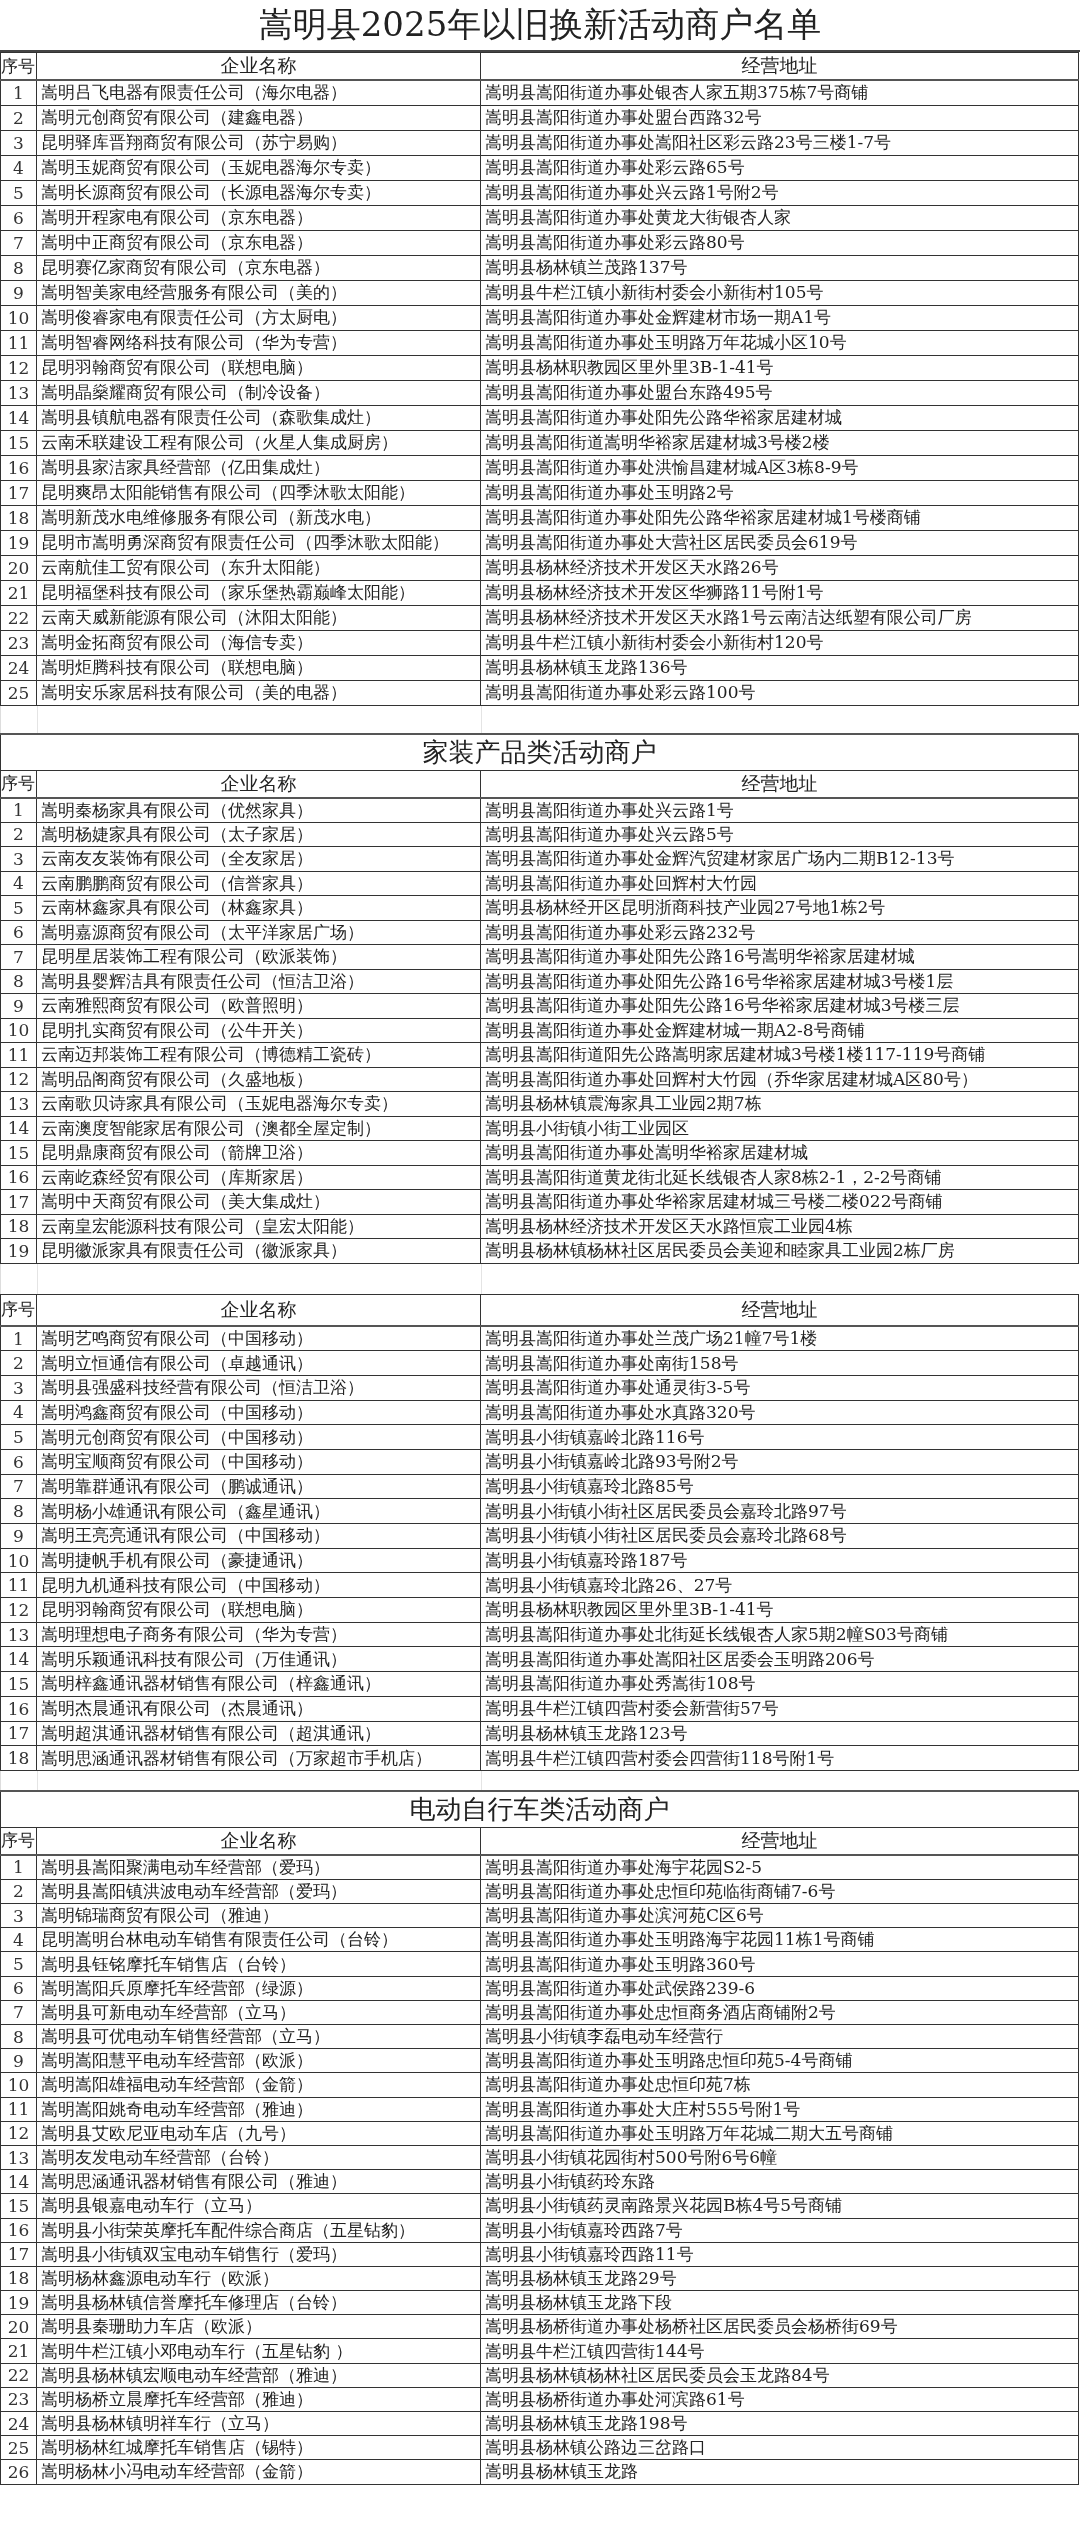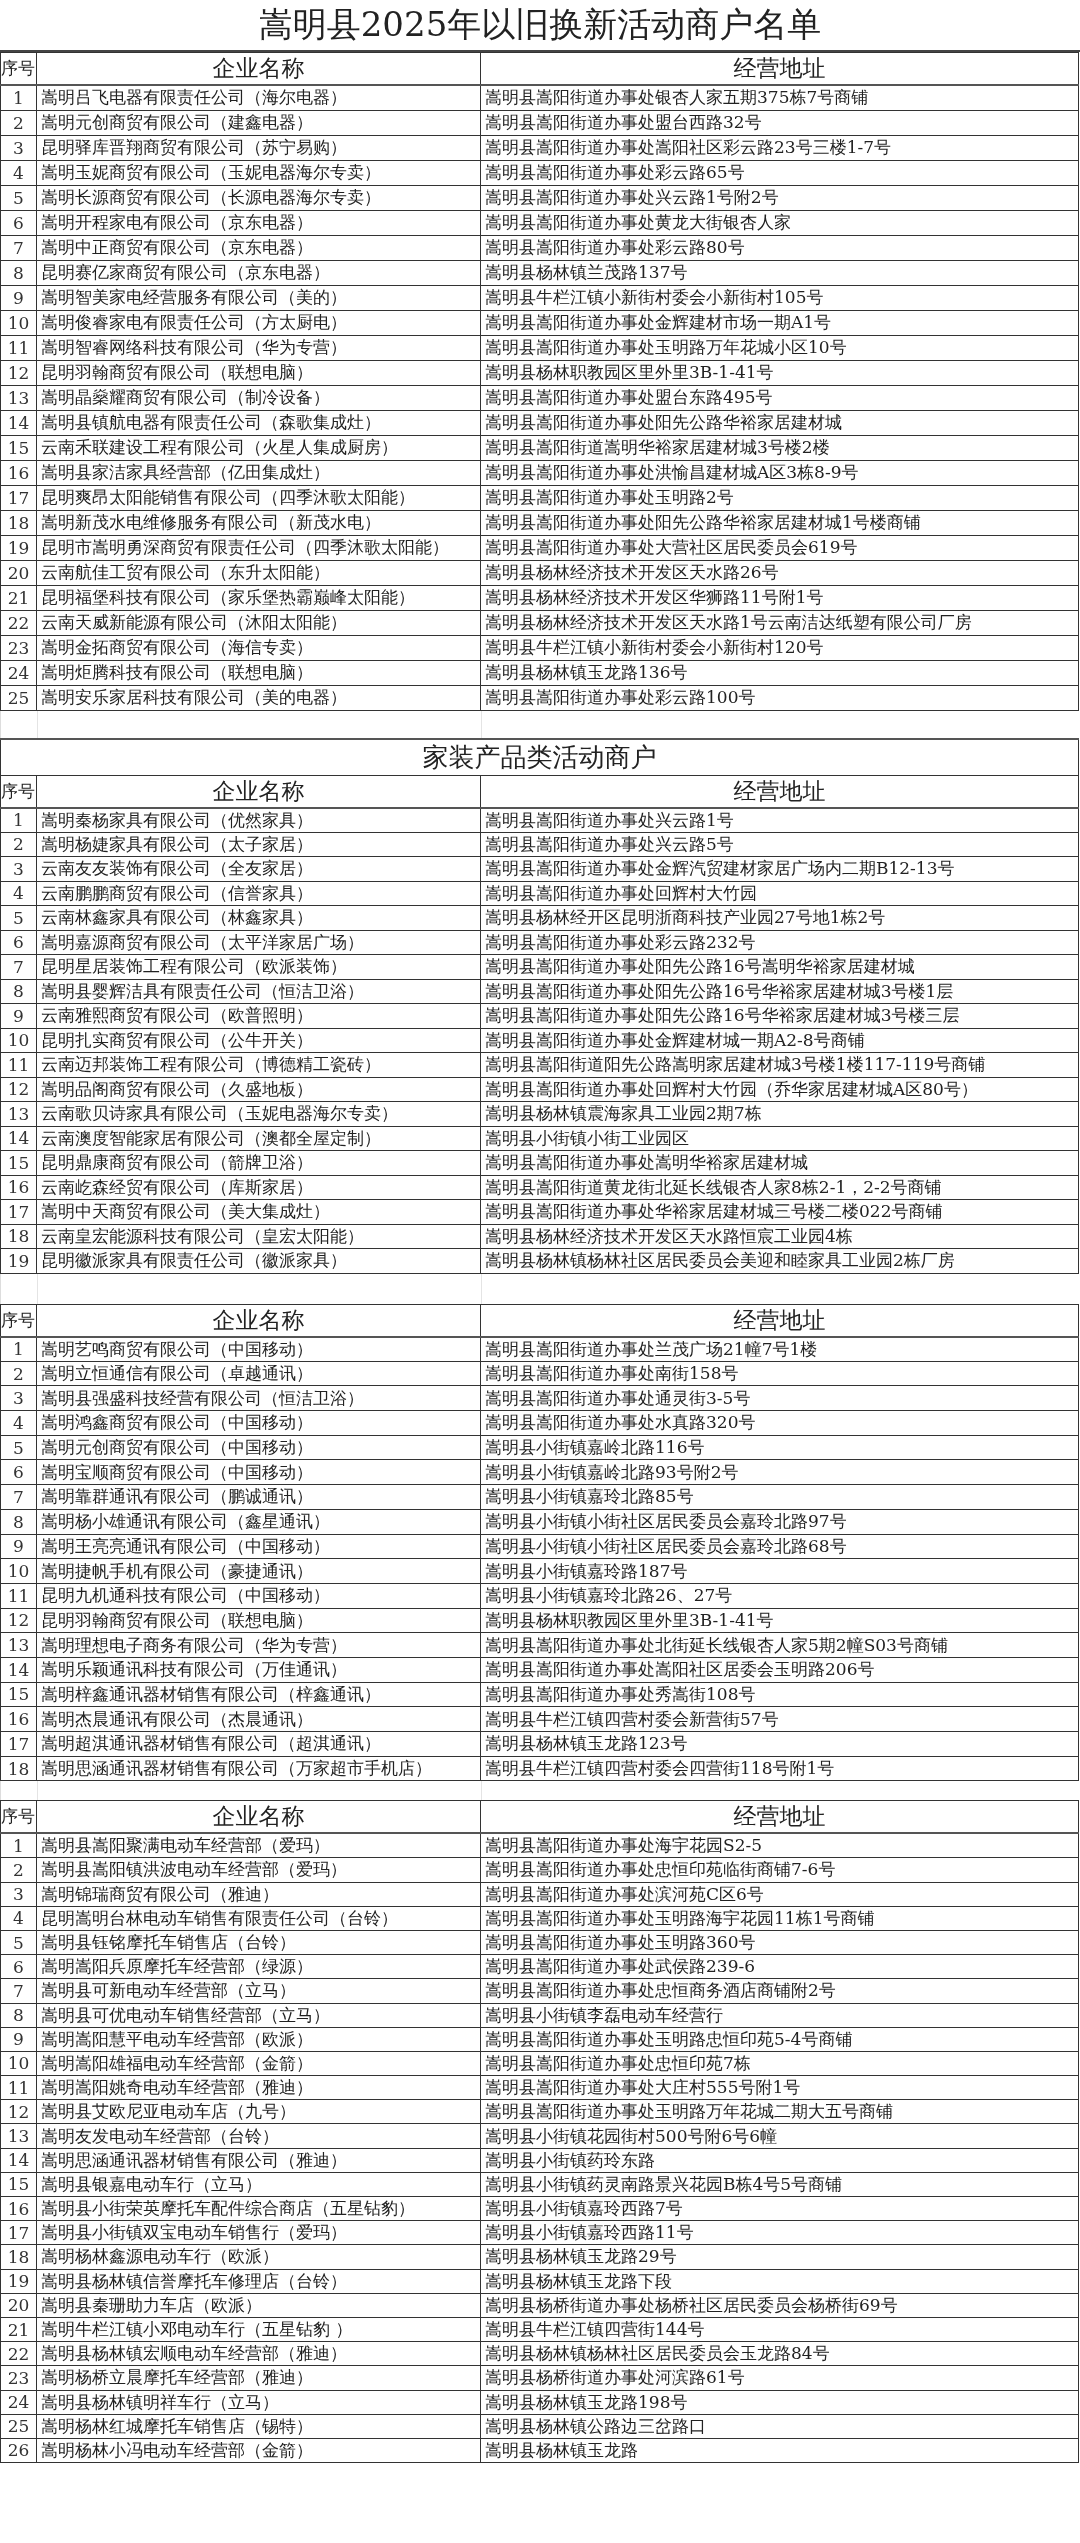--- a/index.html
+++ b/index.html
@@ -4,21 +4,21 @@
 <style>
   html, body { margin:0; padding:0; background:#ffffff; }
   body { width:1080px; height:2543px; overflow:hidden; font-family:"DejaVu Serif","Liberation Serif",serif; color:#222; position:relative; }
   .title { height:52px; display:flex; align-items:center; justify-content:center; font-size:34px; color:#222; border-bottom:2px solid #444; box-sizing:border-box; }
   .gap { border-left:1px solid #ddd; position:relative; box-sizing:border-box; }
   .gap .vl1 { position:absolute; left:36px; top:0; bottom:0; border-left:1px solid #e4e4e4; }
   .gap .vl2 { position:absolute; left:480px; top:0; bottom:0; border-left:1px solid #e4e4e4; }
   table { border-collapse:collapse; width:1078px; table-layout:fixed; }
   td, th { border:1px solid #333; padding:0; font-weight:normal; white-space:nowrap; overflow:hidden; }
   .sec-head td { text-align:center; font-size:26px; color:#222; border-top:2px solid #555; }
-  .col-head th { font-size:23px; color:#222; border-bottom:2px solid #555; }
+  .col-head th { font-size:19px; color:#222; border-bottom:2px solid #555; }
   .col-head th.seq { text-align:left; font-size:17px; }
   td.seq { text-align:center; font-size:17px; color:#333; }
   td.name, td.addr { font-size:17px; padding-left:4px; color:#222; }
   col.c1 { width:36px; } col.c2 { width:444px; } col.c3 { width:598px; }
 </style>
 </head>
 <body>
 
 <div class="title">嵩明县2025年以旧换新活动商户名单</div>
 
@@ -390,20 +390,23 @@
       <span class="vl1"></span>
       <span class="vl2"></span>
     </div>
     <table>
       <colgroup>
         <col class="c1">
         <col class="c2">
         <col class="c3">
       </colgroup>
       <tbody>
+        <tr class="sec-head" style="height: 35px;">
+          <td colspan="3">电动自行车类活动商户</td>
+        </tr>
         <tr class="col-head" style="height: 25px;">
           <th class="seq">序号</th>
           <th>企业名称</th>
           <th>经营地址</th>
         </tr>
         <tr style="height: 24.2px;">
           <td class="seq">1</td>
           <td class="name">嵩明县嵩阳聚满电动车经营部（爱玛）</td>
           <td class="addr">嵩明县嵩阳街道办事处海宇花园S2-5</td>
         </tr>

